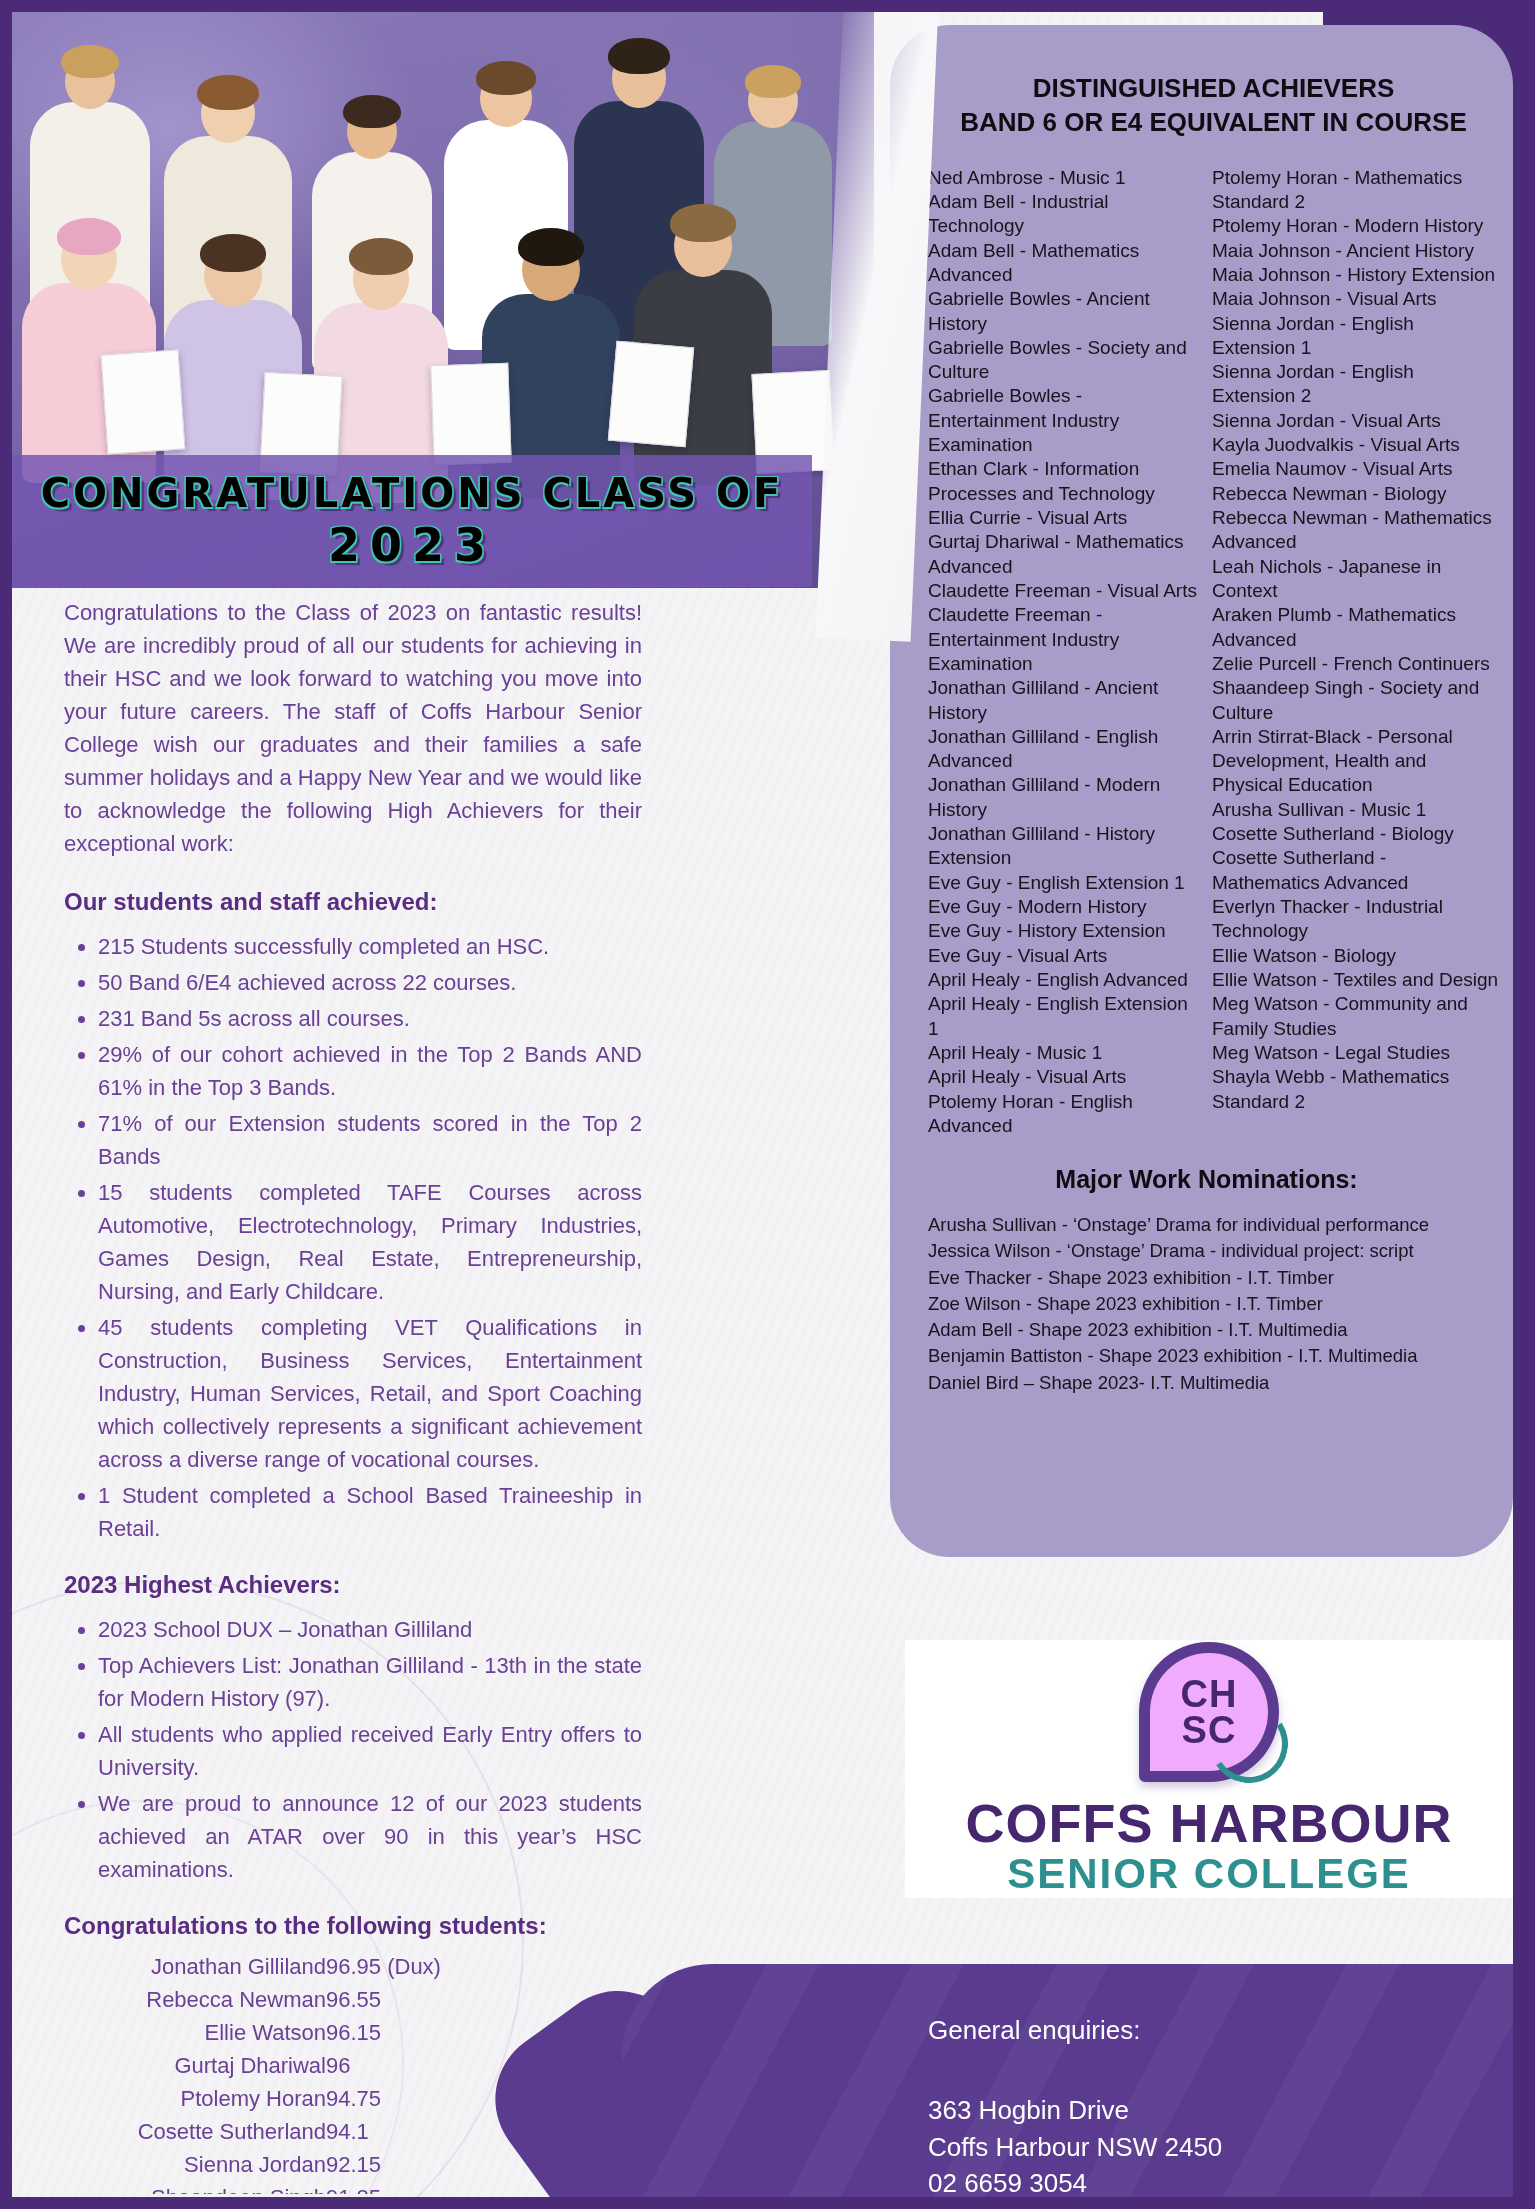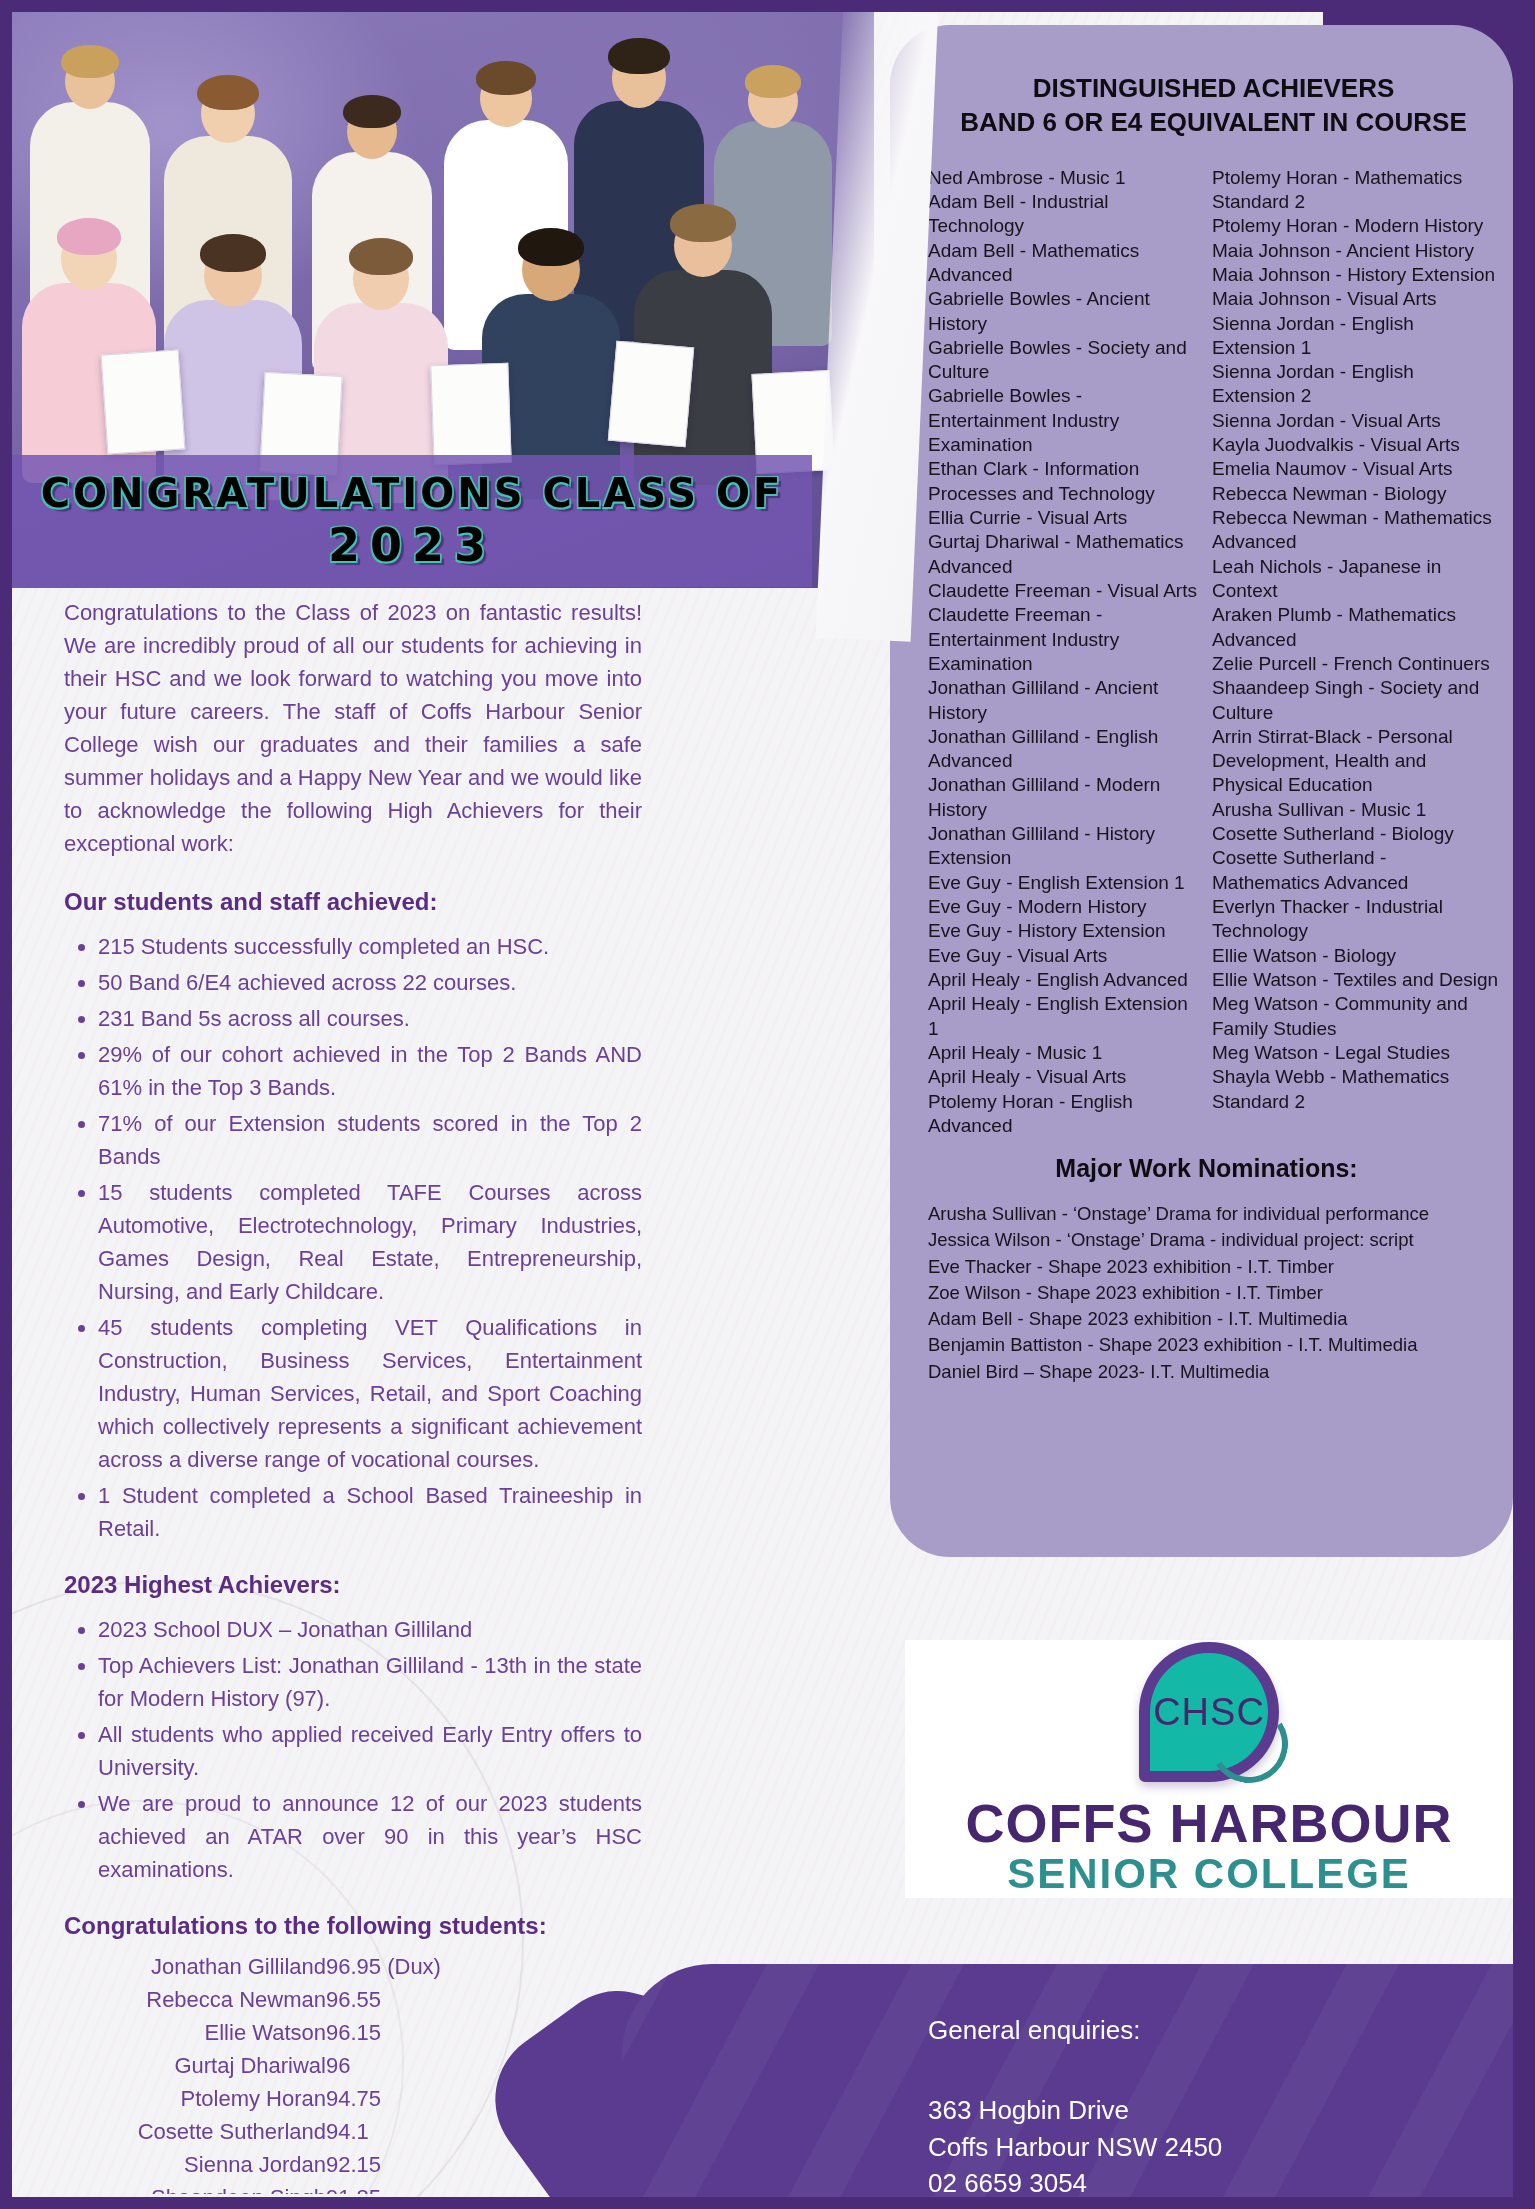--- a/index.html
+++ b/index.html
@@ -50,30 +50,30 @@
   .result-name{width:262px;flex:none;}
 
   
   .corner-accent{position:absolute;right:22px;top:12px;width:190px;height:130px;background:#4b2a78;z-index:1;}
   .panel{position:absolute;left:890px;top:25px;width:623px;height:1532px;background:#a89cc9;
       border-radius:60px;z-index:2;box-sizing:border-box;padding:40px 14px 0 38px;color:#17141c;}
   .panel-heading{text-align:center;font-weight:bold;font-size:26px;line-height:1.32;color:#0f0d12;margin:6px 0 26px;}
   .ach-cols{display:flex;gap:12px;font-size:19px;line-height:1.28;}
   .ach-col-1{width:272px;flex:none;}
   .ach-col-2{flex:1;min-width:0;}
-  .major{margin-top:16px;}
+  .major{margin-top:27px;}
   .major-heading{text-align:center;font-weight:bold;font-size:25px;color:#0f0d12;margin:0 0 18px;padding-right:14px;}
   .major-item{font-size:18.5px;line-height:1.42;}
 
   
   .logo-box{position:absolute;left:905px;top:1640px;width:608px;height:258px;background:#fff;z-index:3;text-align:center;}
   .logo-mark{position:absolute;left:50%;top:2px;transform:translateX(-50%);width:118px;height:118px;
-      border:11px solid #5a3b90;border-radius:50% 50% 50% 6px;background:#14b8a6;
-      display:flex;align-items:center;justify-content:center;
-      font-weight:normal;color:#46276f;font-size:38px;line-height:.95;letter-spacing:1px;
+      border:11px solid #5a3b90;border-radius:50% 50% 50% 6px;background:#f0abfc;
+      display:flex;flex-direction:column;align-items:center;justify-content:center;
+      font-weight:bold;color:#46276f;font-size:38px;line-height:.95;letter-spacing:1px;
       box-shadow:0 5px 10px rgba(70,40,110,.25);}
   .logo-mark::after{content:"";position:absolute;right:-20px;bottom:-12px;width:66px;height:66px;
       border:6px solid transparent;border-bottom-color:#2e8f8f;border-right-color:#2e8f8f;
       border-radius:50%;transform:rotate(12deg);}
   .school-name{position:absolute;left:0;right:0;top:152px;font-weight:800;font-size:54px;color:#46276f;letter-spacing:1px;}
   .school-type{position:absolute;left:0;right:0;top:210px;font-weight:800;font-size:42px;color:#2e8f8f;letter-spacing:2px;}
 
   
   .sweep{position:absolute;left:545px;top:1992px;width:205px;height:330px;background:#5a3b90;
       border-radius:70px;transform:rotate(-36deg);z-index:1;}

